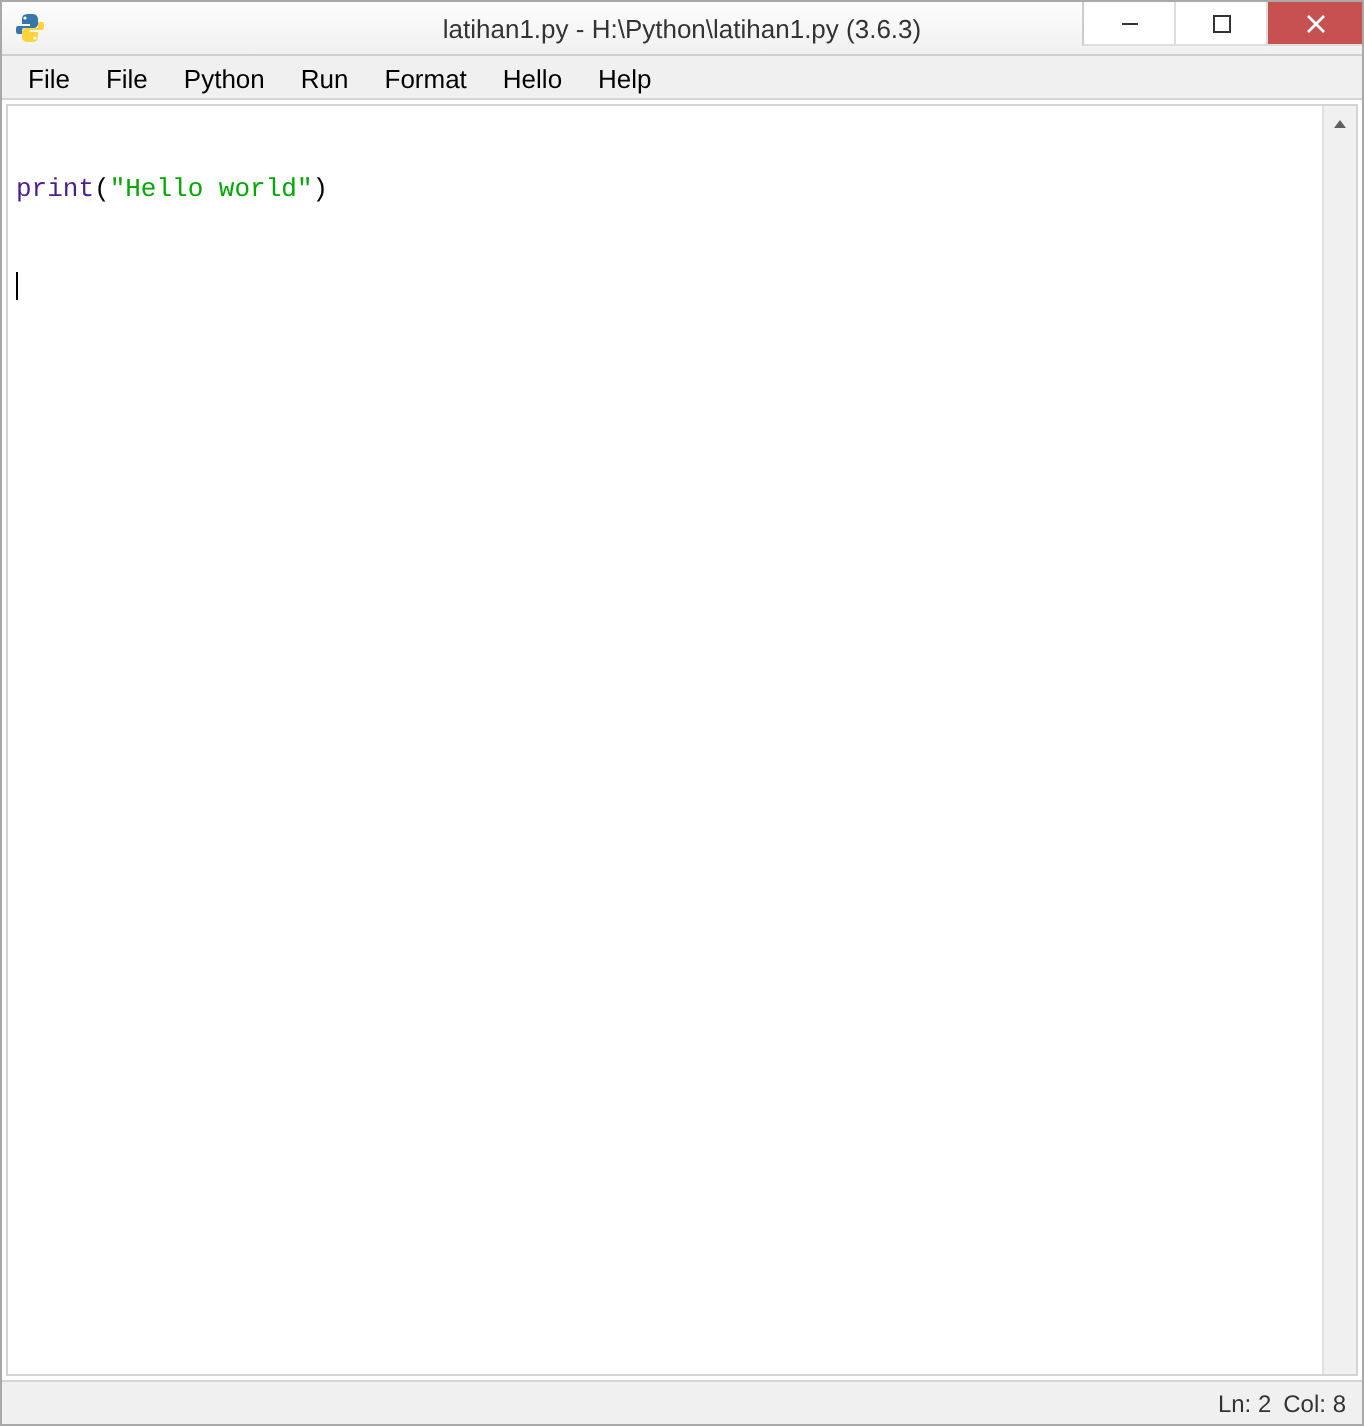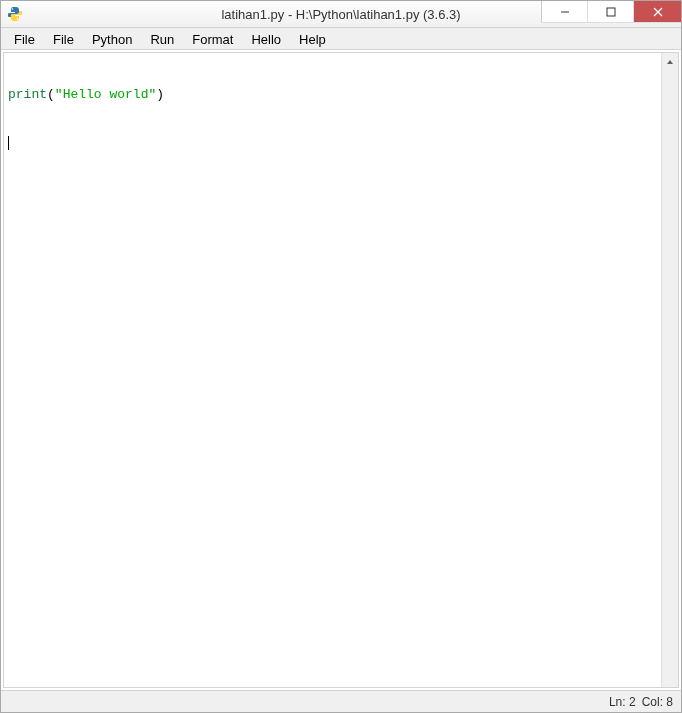--- a/index.html
+++ b/index.html
@@ -99,21 +99,21 @@
       padding: 2px 4px;
       line-height: 16px;
       white-space: pre;
       color: #000;
       position: relative;
     }
     .code-line {
       display: block;
     }
     .kw-builtin {
-      color: #15803d;
+      color: #4c1d95;
     }
     .str-lit {
       color: #00aa00;
     }
     .paren {
       color: #000;
     }
     .cursor-line {
       display: inline-block;
       width: 1px;

